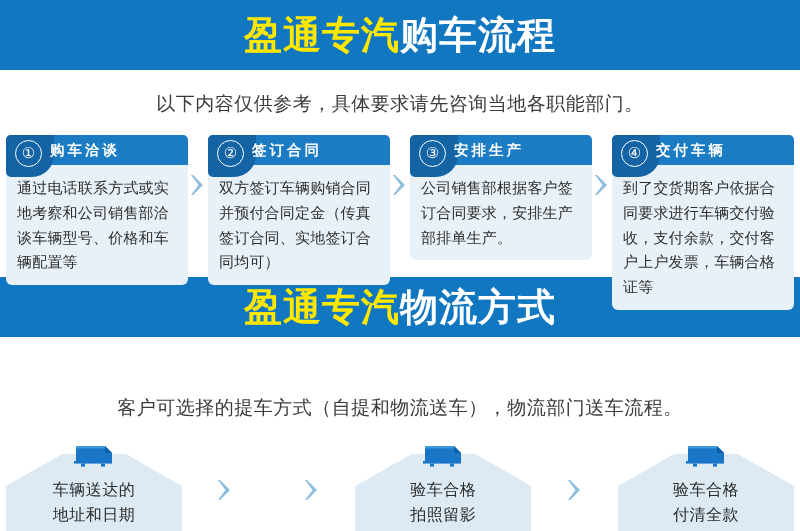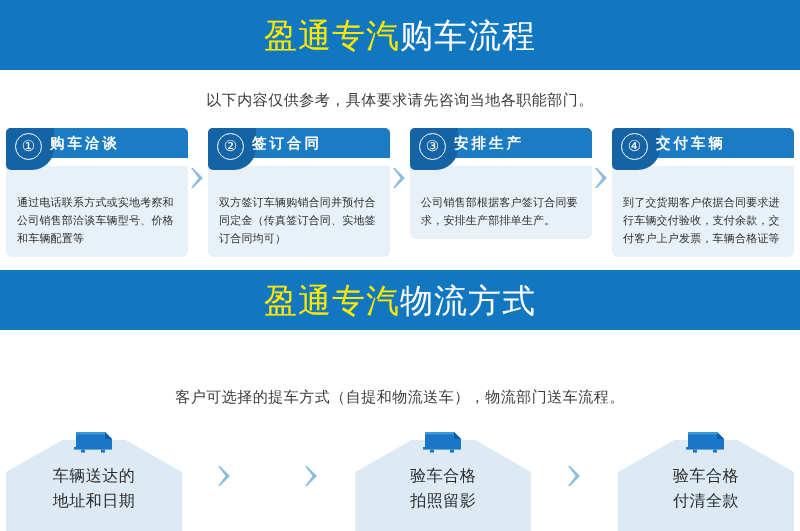--- a/index.html
+++ b/index.html
@@ -21,35 +21,35 @@
     background: #1177c0;
     display: flex;
     align-items: center;
     justify-content: center;
     box-sizing: border-box;
   }
   .banner-1 { height: 70px; }
   .banner-2 { height: 60px; }
 
   .banner-title {
-    font-size: 33px;
-    font-weight: normal;
+    font-size: 38px;
+    font-weight: bold;
     letter-spacing: 1px;
     white-space: nowrap;
     line-height: 1;
   }
   .brand { color: #ffe800; }
   .rest  { color: #ffffff; }
 
   
   .subtitle {
     width: 800px;
     text-align: center;
     color: #3b3b3b;
-    font-size: 15px;
+    font-size: 19px;
     letter-spacing: 0.5px;
   }
   .subtitle-1 { padding-top: 21px; padding-bottom: 0; }
   .subtitle-2 { padding-top: 22px; padding-bottom: 0; margin-top: 36px; }
 
   
   .steps-row {
     position: relative;
     width: 800px;
     height: 110px;
@@ -104,27 +104,26 @@
     z-index: 2;
     color: #ffffff;
     font-size: 14.5px;
     font-weight: bold;
     letter-spacing: 3px;
   }
   .step-body {
     background: #e8f1f8;
     border-radius: 0 0 6px 6px;
     min-height: 68px;
-    padding: 27px 11px 10px 11px;
+    padding: 11px 11px 10px 11px;
     box-sizing: border-box;
     color: #2f2f2f;
-    font-size: 11px;
+    font-size: 15px;
     line-height: 1.65;
     letter-spacing: 0.2px;
-    margin-top: 8px;
   }
   .step-gap {
     flex: 1 1 auto;
     display: flex;
     align-items: center;
     justify-content: center;
     height: 100px;
   }
 
   

